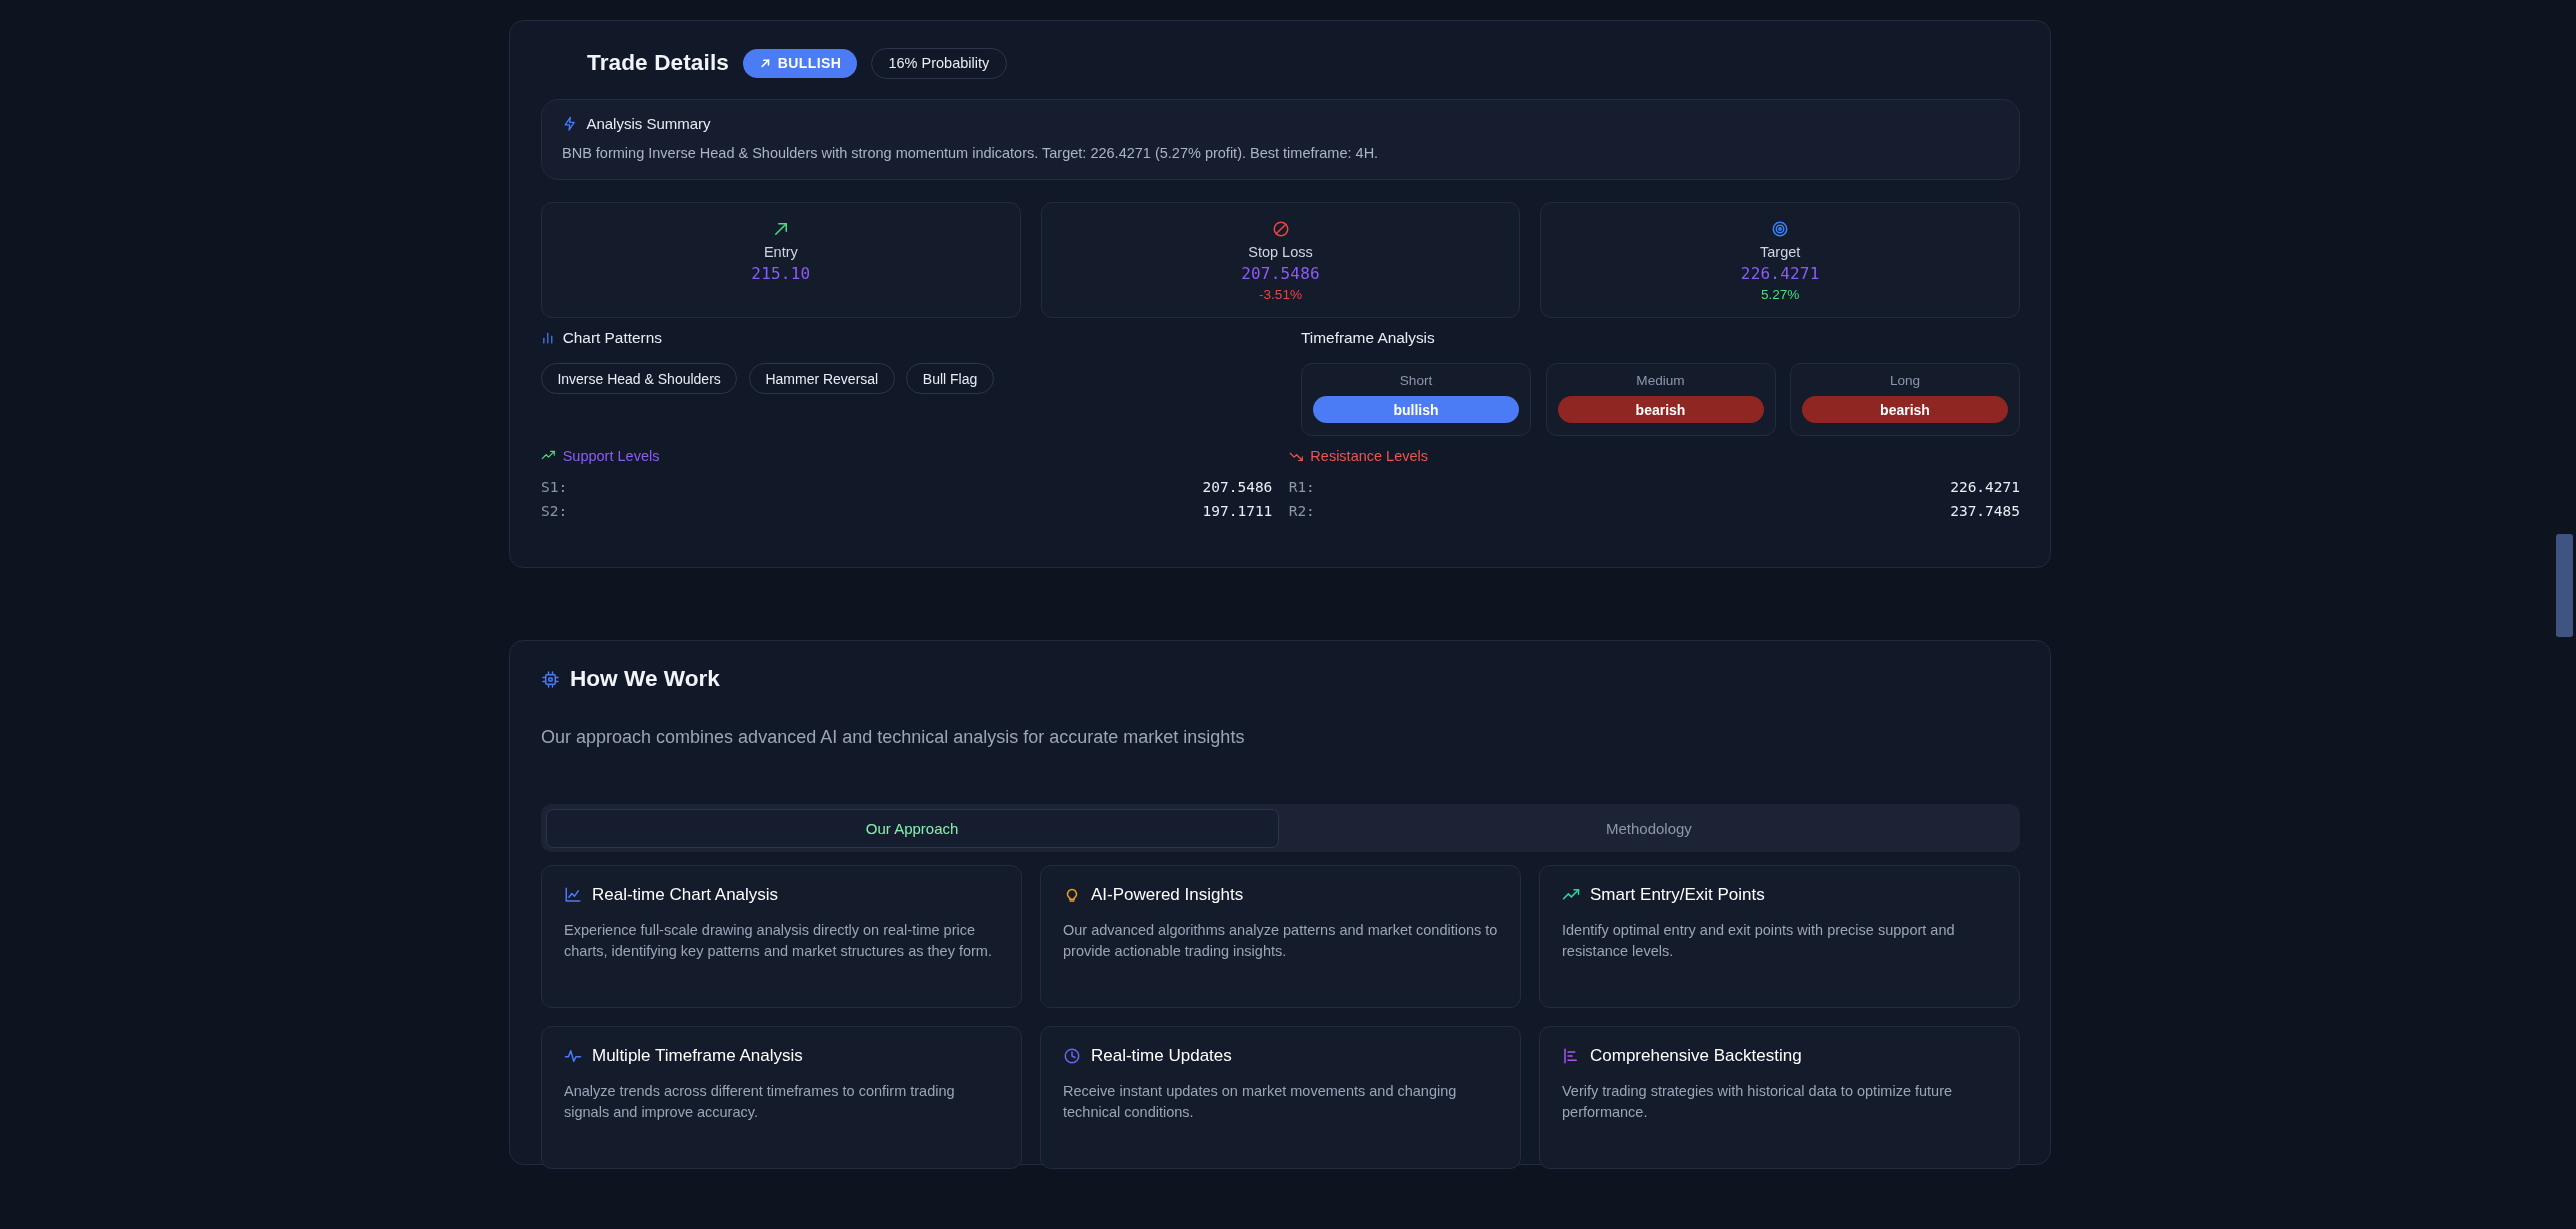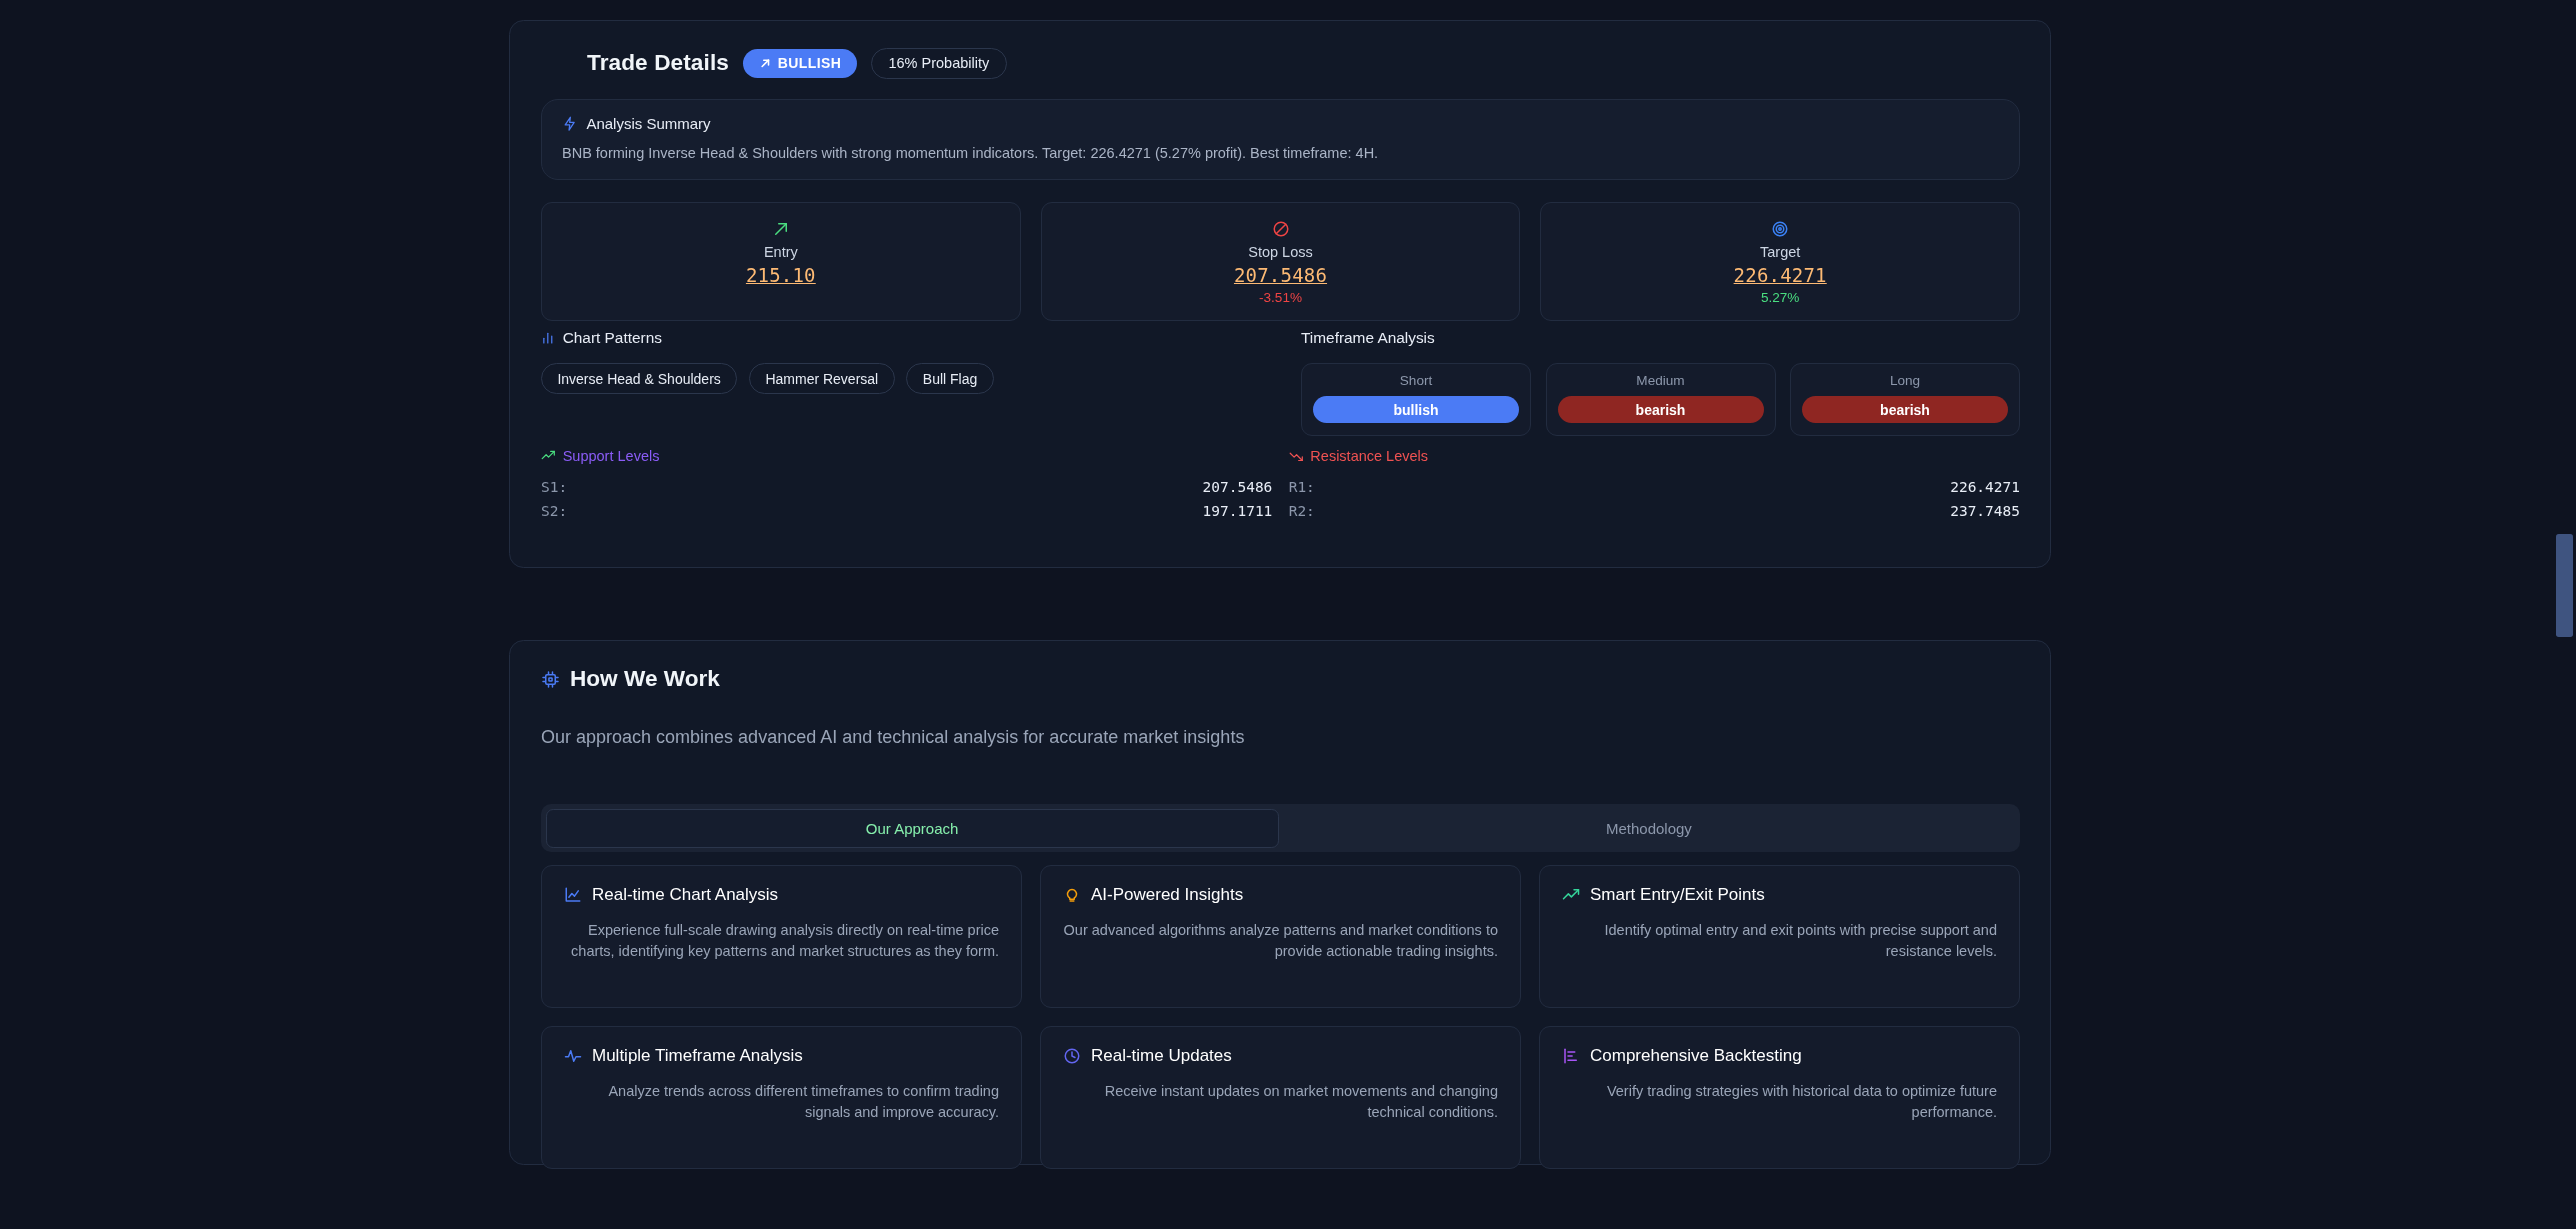--- a/index.html
+++ b/index.html
@@ -49,21 +49,21 @@
   .summary-body { font-size: 14.5px; color: #aab4c6; line-height: 1.35; }
 
   
   .stats { position: absolute; left: 31px; top: 181px; width: 1479px; display: flex; gap: 20px; }
   .stat {
     flex: 1; background: #141b2b; border: 0.9px solid #222c40; border-radius: 11px;
     padding: 14.5px 9px 14.5px 9px; text-align: center; min-height: 97px;
   }
   .stat .ico { height: 22px; margin-bottom: 4.5px; display: flex; justify-content: center; align-items: center; }
   .stat .lbl { font-size: 14.5px; color: #cdd6e4; margin-bottom: 3.6px; }
-  .stat .val { font-family: "DejaVu Sans Mono", monospace; font-size: 19px; color: #fdba74; letter-spacing: 0.2px; text-decoration: underline; }
+  .stat .val { font-family: "DejaVu Sans Mono", monospace; font-size: 16px; color: #8b5cf6; letter-spacing: 0.2px; }
   .stat .pct { font-size: 13.6px; margin-top: 4.5px; }
   .pct-neg { color: #ef4444; }
   .pct-pos { color: #4ade80; }
 
   
   .patterns { position: absolute; left: 31px; top: 308px; width: 724px; }
   .sec-head { display: flex; align-items: center; gap: 8.1px; margin-bottom: 16.3px; }
   .sec-title { font-size: 15.4px; color: #e8edf6; }
   .chips { display: flex; gap: 11.8px; flex-wrap: wrap; }
   .chip {
@@ -111,21 +111,21 @@
     background: #1b2334; border-radius: 10px; padding: 4.5px; display: flex; gap: 3.6px;
   }
   .tab {
     flex: 1; text-align: center; padding: 10px 0; font-size: 15px;
     border-radius: 7.2px; color: #8c97ab; border: 0.9px solid transparent;
   }
   .tab.active { background: #151d2e; color: #86efac; border-color: #2b364c; }
 
   .features {
     position: absolute; left: 31px; top: 224px; width: 1479px;
-    display: grid; grid-template-columns: repeat(3, 1fr); gap: 18px; text-align: right;
+    display: grid; grid-template-columns: repeat(3, 1fr); gap: 18px;
   }
   .feat {
     background: #141b2b; border: 0.9px solid #222c40; border-radius: 11px;
     padding: 19px 22px 22px 22px; min-height: 143px;
   }
   .feat-head { display: flex; align-items: center; gap: 10px; margin-bottom: 14.5px; }
   .feat-title { font-size: 17px; color: #ffffff; font-weight: 400; }
   .feat-desc { font-size: 14.5px; color: #9aa5b8; line-height: 1.47; }
 
   

